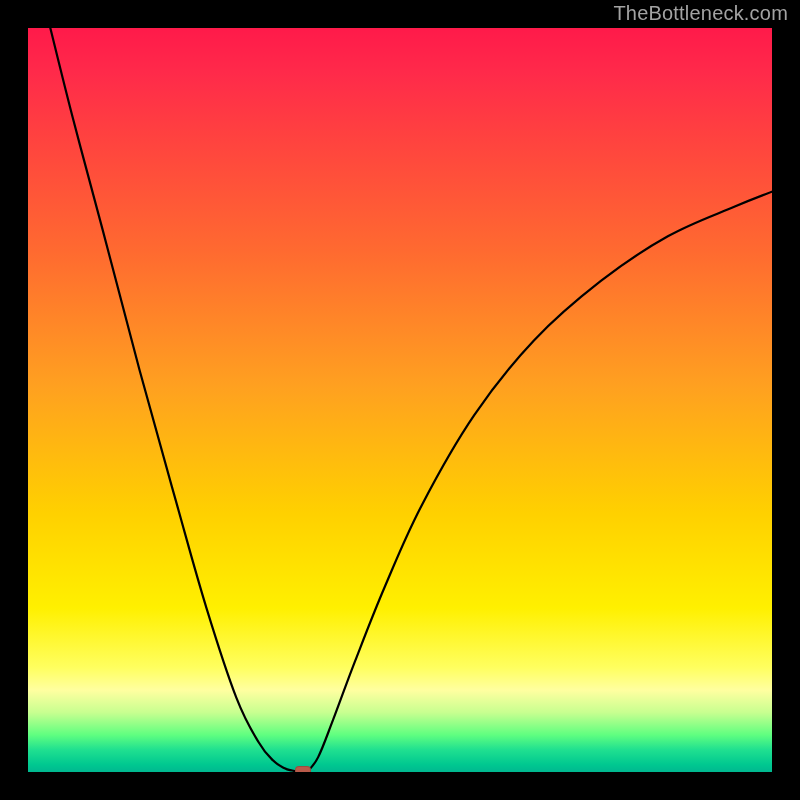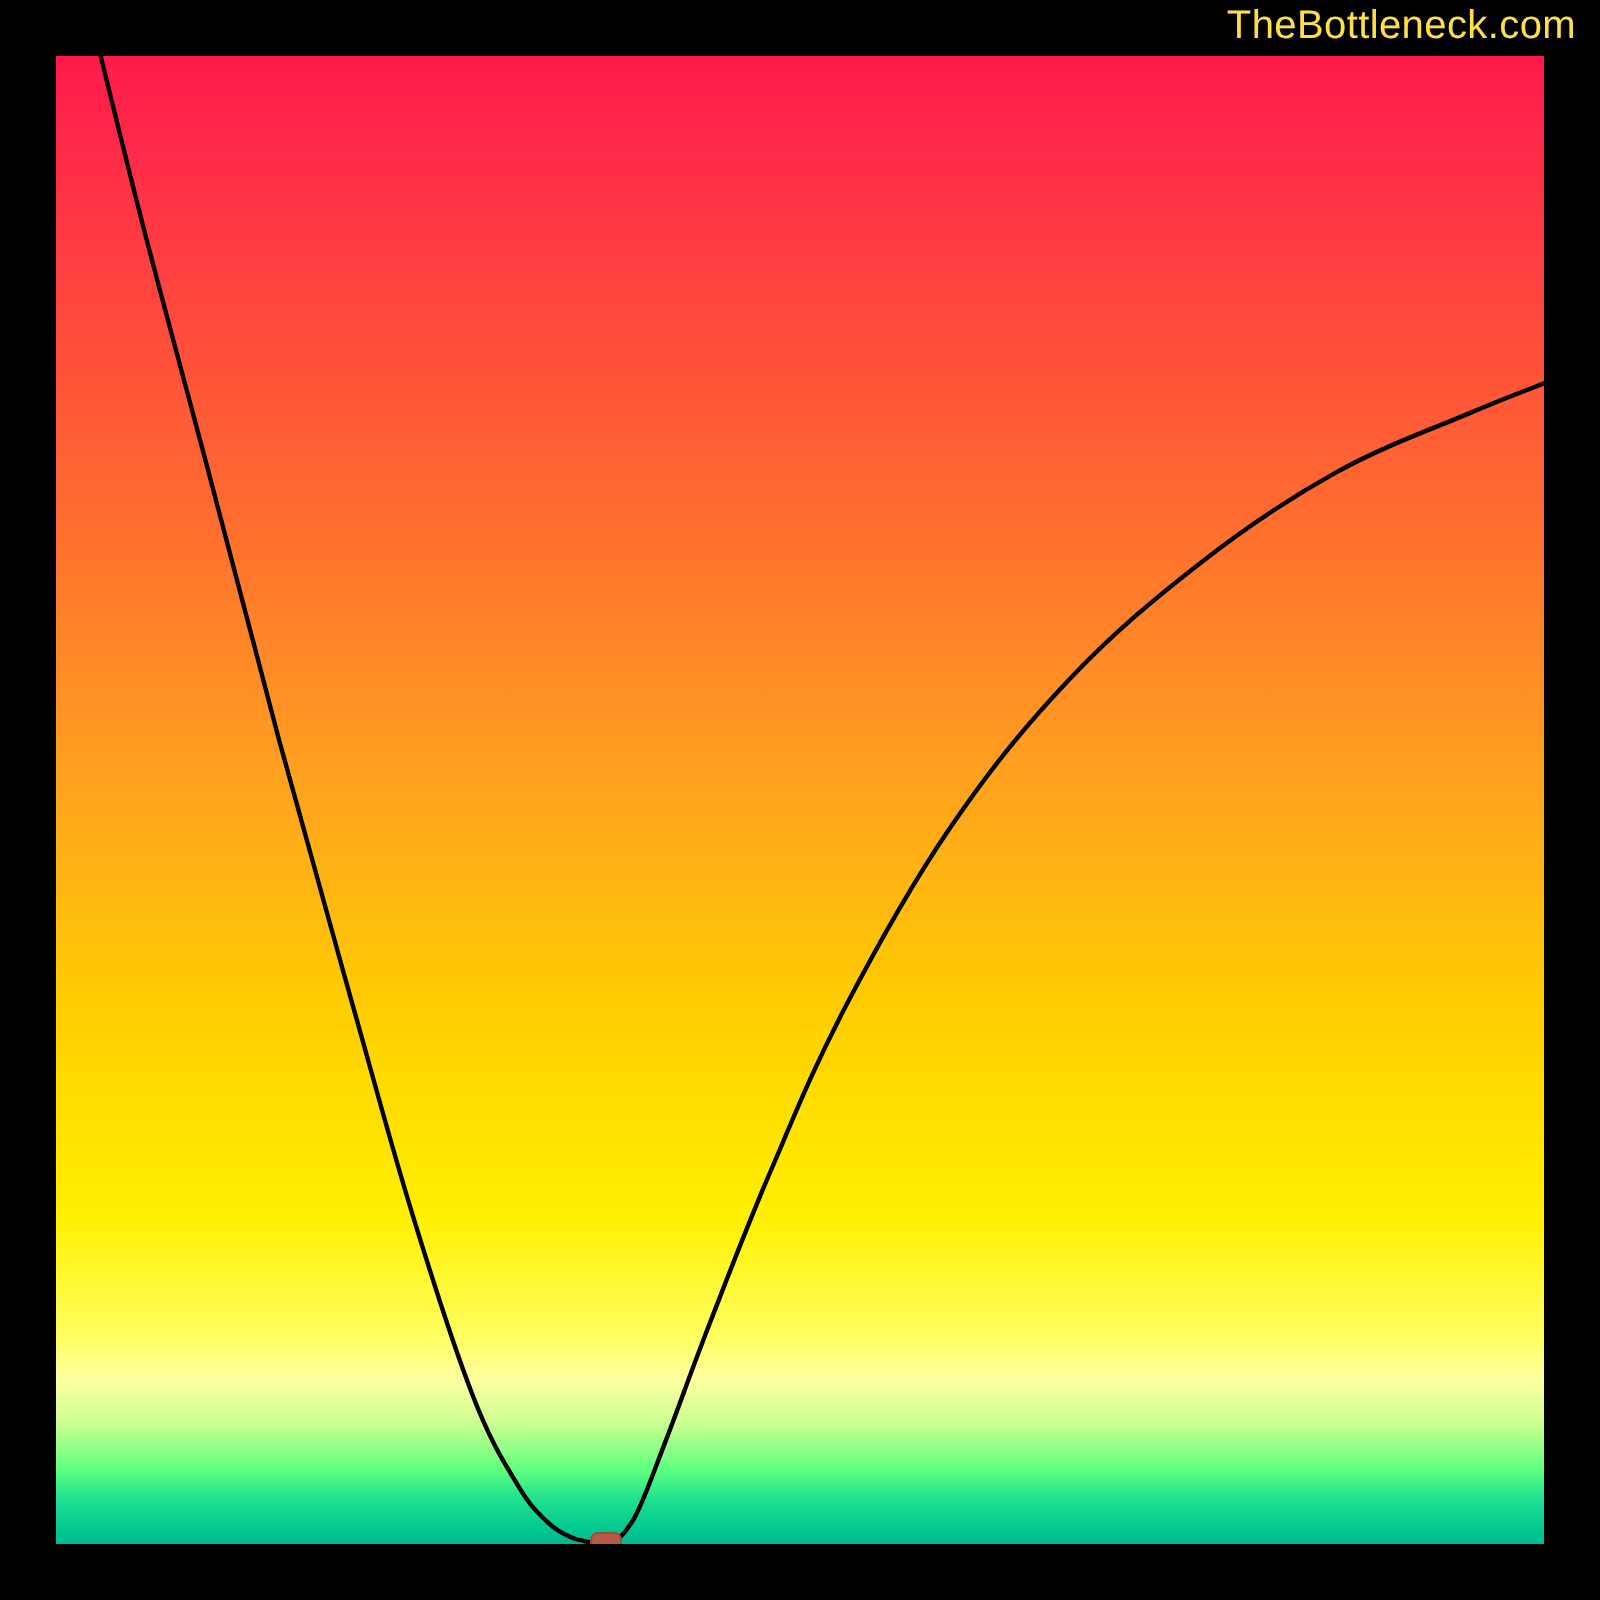--- a/index.html
+++ b/index.html
@@ -16,21 +16,21 @@
     left: 0;
     top: 0;
     width: 800px;
     height: 800px;
     background: #000;
   }
   .watermark {
     position: absolute;
     top: 2px;
     right: 12px;
-    color: #fde047;
+    color: #a3a3a3;
     font-size: 20px;
     letter-spacing: 0.2px;
     z-index: 5;
   }
   .plot {
     position: absolute;
     left: 28px;
     top: 28px;
     width: 744px;
     height: 744px;

